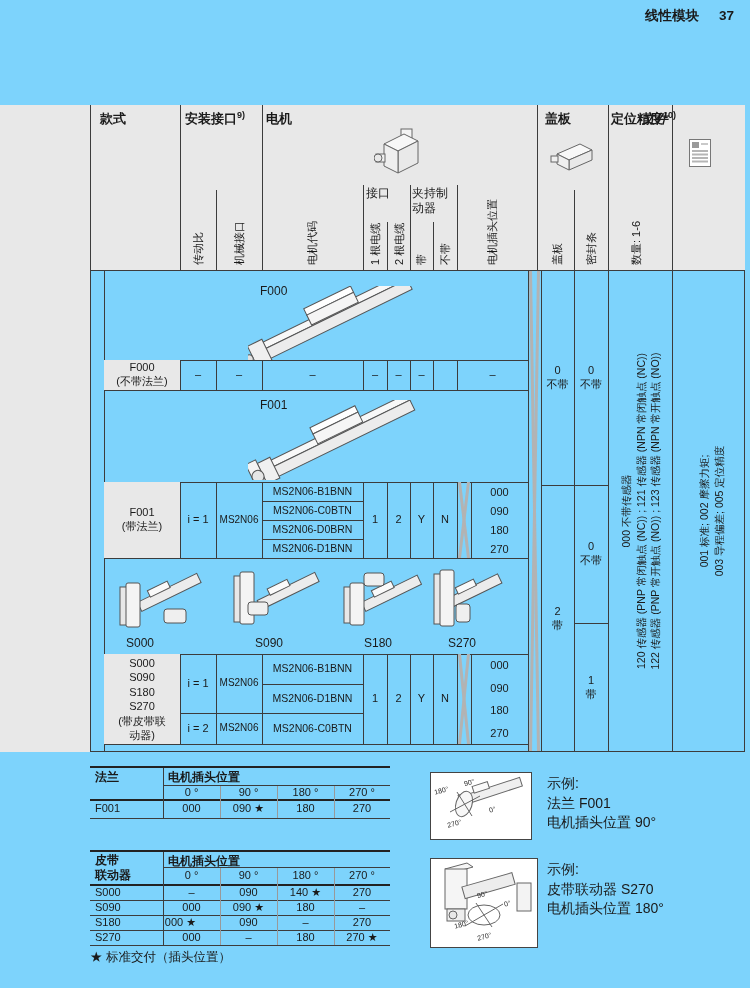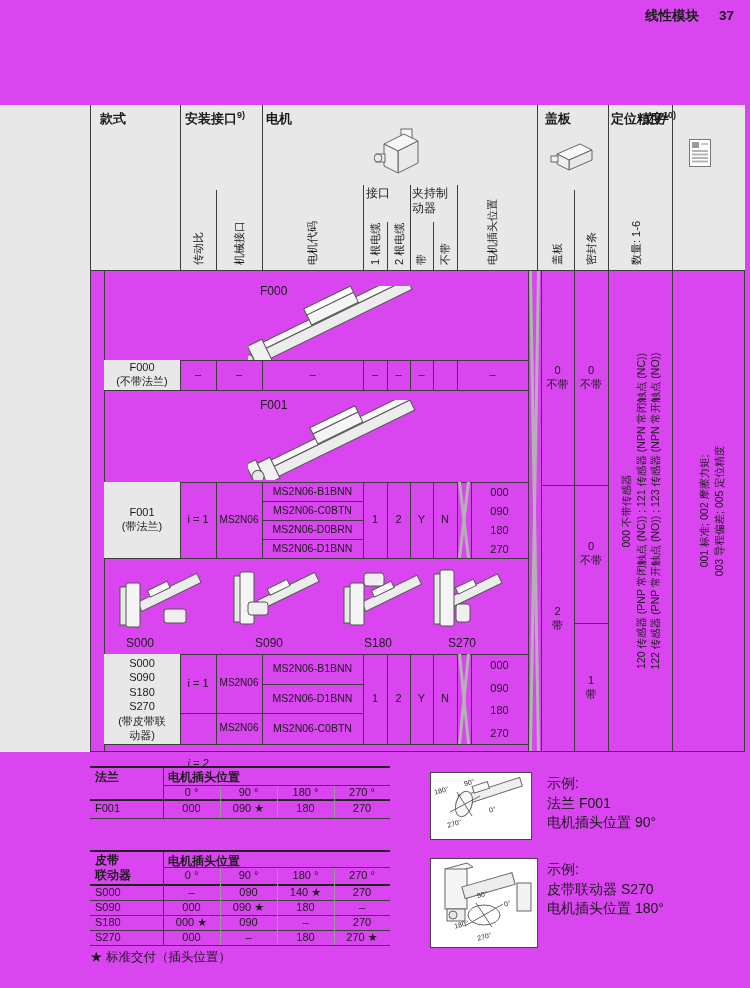--- a/index.html
+++ b/index.html
@@ -1,16 +1,16 @@
 <!DOCTYPE html>
 <html><head>
 <meta charset="utf-8">
 <style>
   html,body{margin:0;padding:0;background:#fff;}
-  .page{position:relative;width:750px;height:988px;background:#d946ef;overflow:hidden;
+  .page{position:relative;width:750px;height:988px;background:#7dd3fc;overflow:hidden;
         font-family:"Liberation Sans",sans-serif;color:#1a1a1a;}
   .abs{position:absolute;}
   .gray{background:#e8e8e8;}
   .b{font-weight:bold;}
   .cell{position:absolute;display:flex;align-items:center;justify-content:center;
         font-size:11px;line-height:1.25;text-align:center;white-space:pre-line;}
   .cell.left{justify-content:flex-start;padding-left:5px;text-align:left;}
   .hdrlabel{position:absolute;font-weight:bold;font-size:13px;white-space:nowrap;}
   .sublabel{position:absolute;font-size:12px;line-height:15px;white-space:pre-line;}
   .vlabel{position:absolute;transform-origin:0 0;transform:rotate(-90deg);
@@ -270,21 +270,21 @@
   <div class="cell gray" style="left:104px;top:654px;width:76px;height:90px;line-height:14.5px;">S000
 S090
 S180
 S270
 (带皮带联
 动器)</div>
   <div class="cell" style="left:180px;top:654px;width:36px;height:59px;">i = 1</div>
   <div class="cell" style="left:216px;top:654px;width:46px;height:59px;font-size:10px;">MS2N06</div>
   <div class="cell" style="left:262px;top:654px;width:101px;height:30px;font-size:10.5px;">MS2N06-B1BNN</div>
   <div class="cell" style="left:262px;top:684px;width:101px;height:29px;font-size:10.5px;">MS2N06-D1BNN</div>
-  <div class="cell" style="left:180px;top:748px;width:36px;height:31px;font-style:italic;">i = 2</div>
+  <div class="cell" style="left:180px;top:713px;width:36px;height:31px;">i = 2</div>
   <div class="cell" style="left:216px;top:713px;width:46px;height:31px;font-size:10px;">MS2N06</div>
   <div class="cell" style="left:262px;top:713px;width:101px;height:31px;font-size:10.5px;">MS2N06-C0BTN</div>
   <div class="cell" style="left:363px;top:654px;width:24px;height:90px;">1</div>
   <div class="cell" style="left:387px;top:654px;width:23px;height:90px;">2</div>
   <div class="cell" style="left:410px;top:654px;width:23px;height:90px;">Y</div>
   <div class="cell" style="left:433px;top:654px;width:24px;height:90px;">N</div>
   <svg class="abs" style="left:457px;top:654px;" width="14" height="90">
     <polygon points="1,0 4,0 13,90 10,90" fill="#b3b3b3"></polygon>
     <polygon points="10,0 13,0 4,90 1,90" fill="#b3b3b3"></polygon>
   </svg>
@@ -371,21 +371,21 @@
   <div class="cell" style="left:277px;top:885px;width:57px;height:15px;">140 ★</div>
   <div class="cell" style="left:334px;top:885px;width:56px;height:15px;">270</div>
 
   <div class="cell left" style="left:90px;top:900px;width:73px;height:15px;">S090</div>
   <div class="cell" style="left:163px;top:900px;width:57px;height:15px;">000</div>
   <div class="cell" style="left:220px;top:900px;width:57px;height:15px;">090 ★</div>
   <div class="cell" style="left:277px;top:900px;width:57px;height:15px;">180</div>
   <div class="cell" style="left:334px;top:900px;width:56px;height:15px;">–</div>
 
   <div class="cell left" style="left:90px;top:915px;width:73px;height:15px;">S180</div>
-  <div class="cell" style="left:163px;top:915px;width:57px;height:15px;">000 ★</div>
+  <div class="cell" style="left:152px;top:915px;width:57px;height:15px;">000 ★</div>
   <div class="cell" style="left:220px;top:915px;width:57px;height:15px;">090</div>
   <div class="cell" style="left:277px;top:915px;width:57px;height:15px;">–</div>
   <div class="cell" style="left:334px;top:915px;width:56px;height:15px;">270</div>
 
   <div class="cell left" style="left:90px;top:930px;width:73px;height:15px;">S270</div>
   <div class="cell" style="left:163px;top:930px;width:57px;height:15px;">000</div>
   <div class="cell" style="left:220px;top:930px;width:57px;height:15px;">–</div>
   <div class="cell" style="left:277px;top:930px;width:57px;height:15px;">180</div>
   <div class="cell" style="left:334px;top:930px;width:56px;height:15px;">270 ★</div>
 

